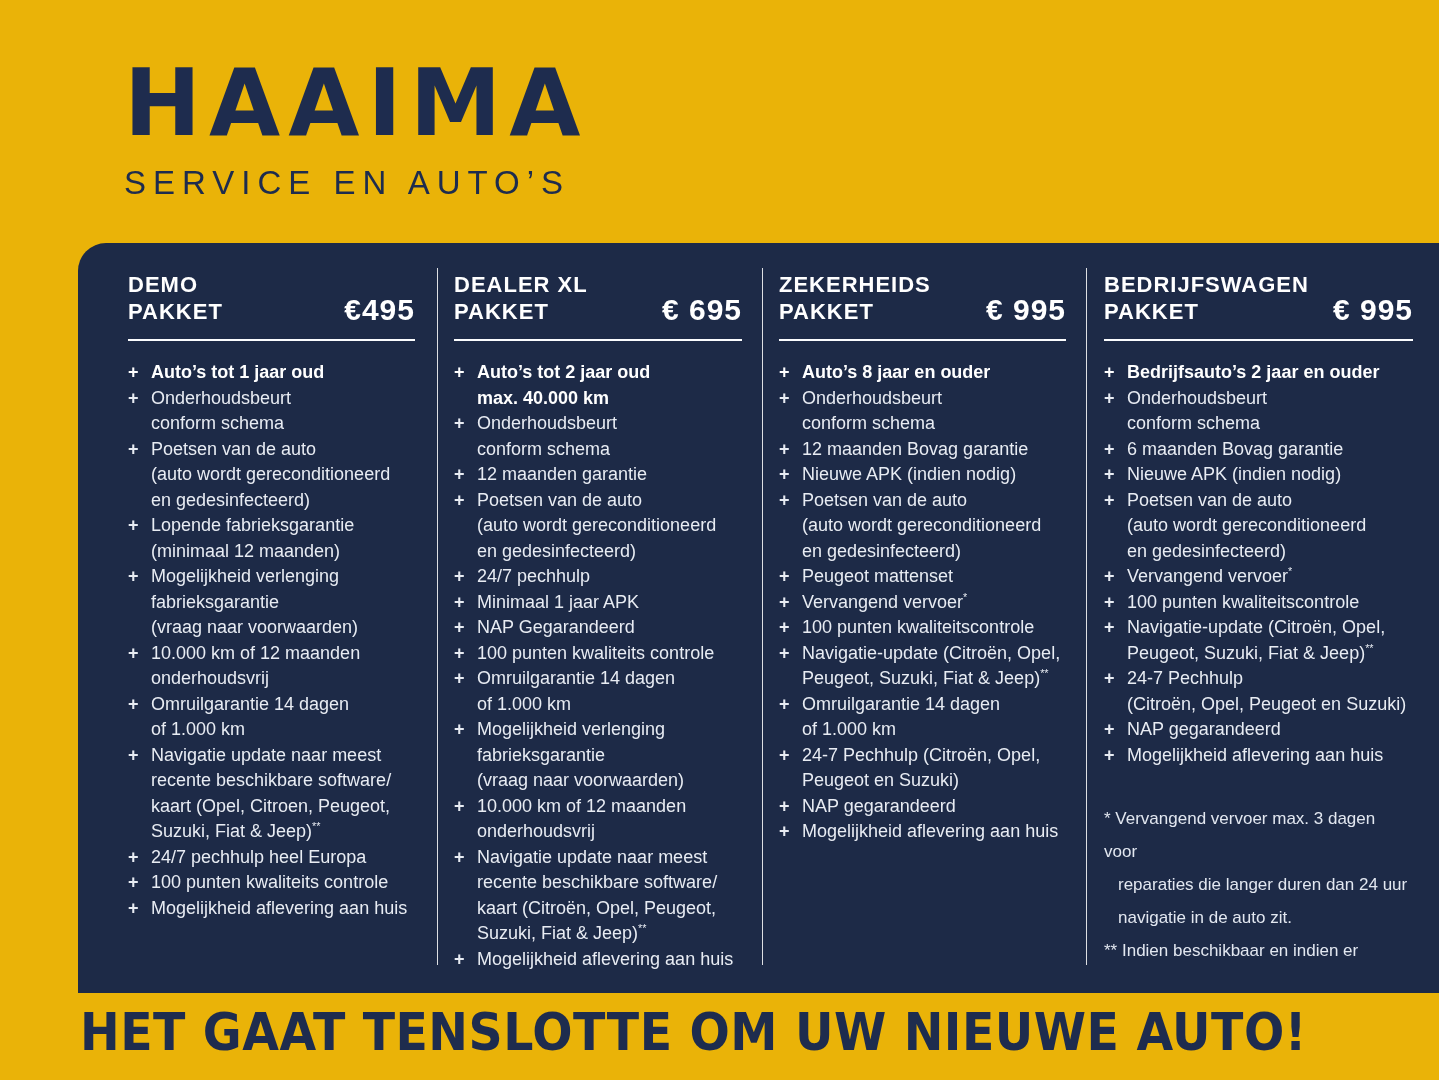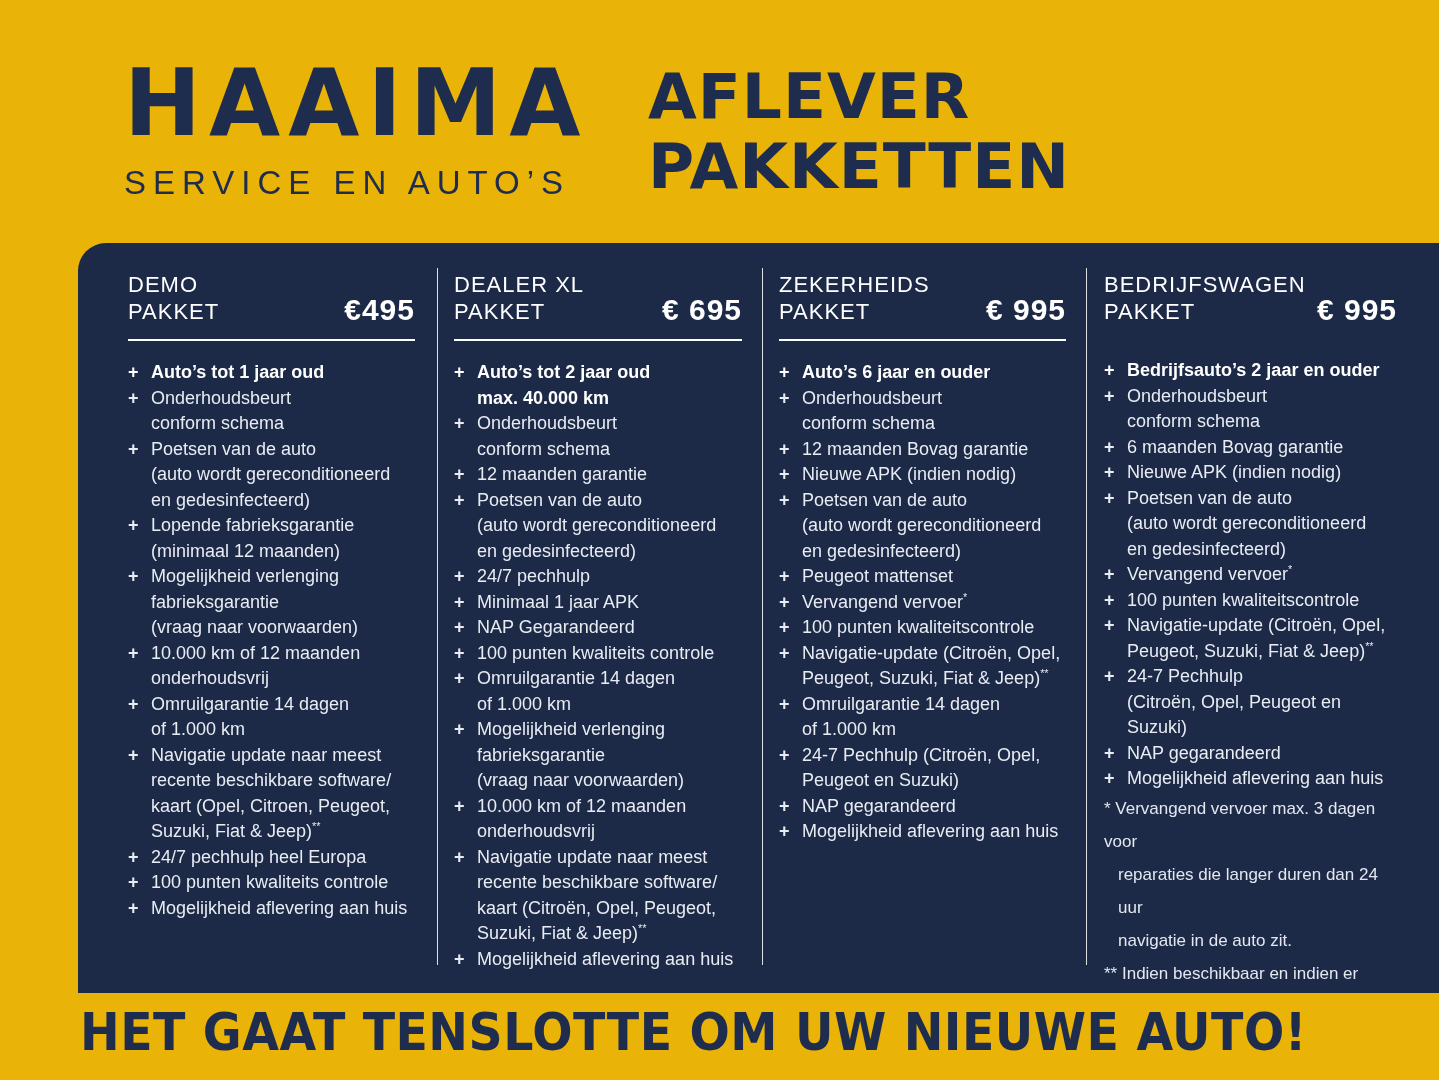--- a/index.html
+++ b/index.html
@@ -24,23 +24,23 @@
   
   .panel{
     position:absolute;left:78px;top:243px;width:1361px;height:750px;
     background:#1d2a47;border-radius:28px 0 0 0;color:#e8ecf3;
   }
   .columns{position:absolute;inset:0;display:flex;}
   .package{box-sizing:border-box;padding-top:28px;}
   .package:nth-child(1){width:359px;padding-left:50px;padding-right:22px;}
   .package:nth-child(2){width:325px;padding-left:17px;padding-right:20px;}
   .package:nth-child(3){width:324px;padding-left:17px;padding-right:20px;}
-  .package:nth-child(4){width:353px;padding-left:18px;padding-right:42px;display:flex;flex-direction:column;}
+  .package:nth-child(4){width:353px;padding-left:18px;padding-right:26px;display:flex;flex-direction:column;}
   .pkg-head{display:flex;justify-content:space-between;align-items:flex-end;color:#ffffff;}
-  .pkg-name{font-size:22px;font-weight:400;letter-spacing:1px;line-height:27px;white-space:nowrap;}
+  .pkg-name{font-size:22px;font-weight:700;letter-spacing:1px;line-height:27px;white-space:nowrap;}
   .pkg-price{font-size:30px;font-weight:700;letter-spacing:1px;white-space:nowrap;margin-bottom:-2px;}
   .rule{height:2px;background:#fbfcfe;border:none;margin:14px 0 19px 0;width:100%;}
   .item{display:flex;font-size:18px;line-height:25.5px;color:#e8ecf3;}
   .item.bold{font-weight:700;color:#ffffff;}
   .plus{flex:0 0 23px;font-weight:600;}
   .line{display:block;}
   sup{font-size:0.6em;line-height:0;}
   
   .divider{position:absolute;top:25px;bottom:28px;width:1px;background:rgba(255,255,255,0.85);}
   .divider.d1{left:359px;}
@@ -61,24 +61,20 @@
 </head>
 <body>
 
 <div class="page">
 
   <div class="brand">
     <div class="brand-name">HAAIMA</div>
     <div class="brand-sub">SERVICE EN AUTO’S</div>
   </div>
 
-  <div class="doc-title">
-    <div>AFLEVER</div>
-    <div>PAKKETTEN</div>
-  </div>
 
   <div class="panel">
     <div class="columns">
         <div class="package">
           <div class="pkg-head">
             <div class="pkg-name">
               <div class="line">DEMO</div>
               <div class="line">PAKKET</div>
             </div>
             <div class="pkg-price">€495</div>
@@ -271,21 +267,21 @@
               <div class="line">ZEKERHEIDS</div>
               <div class="line">PAKKET</div>
             </div>
             <div class="pkg-price">€ 995</div>
           </div>
           <div class="rule"></div>
           <div>
             <div class="item bold">
               <span class="plus">+</span>
               <div>
-                <span class="line">Auto’s 6 jaar en ouder</span>
+                <span class="line">Auto’s 8 jaar en ouder</span>
               </div>
             </div>
             <div class="item">
               <span class="plus">+</span>
               <div>
                 <span class="line">Onderhoudsbeurt</span>
                 <span class="line">conform schema</span>
               </div>
             </div>
             <div class="item">

